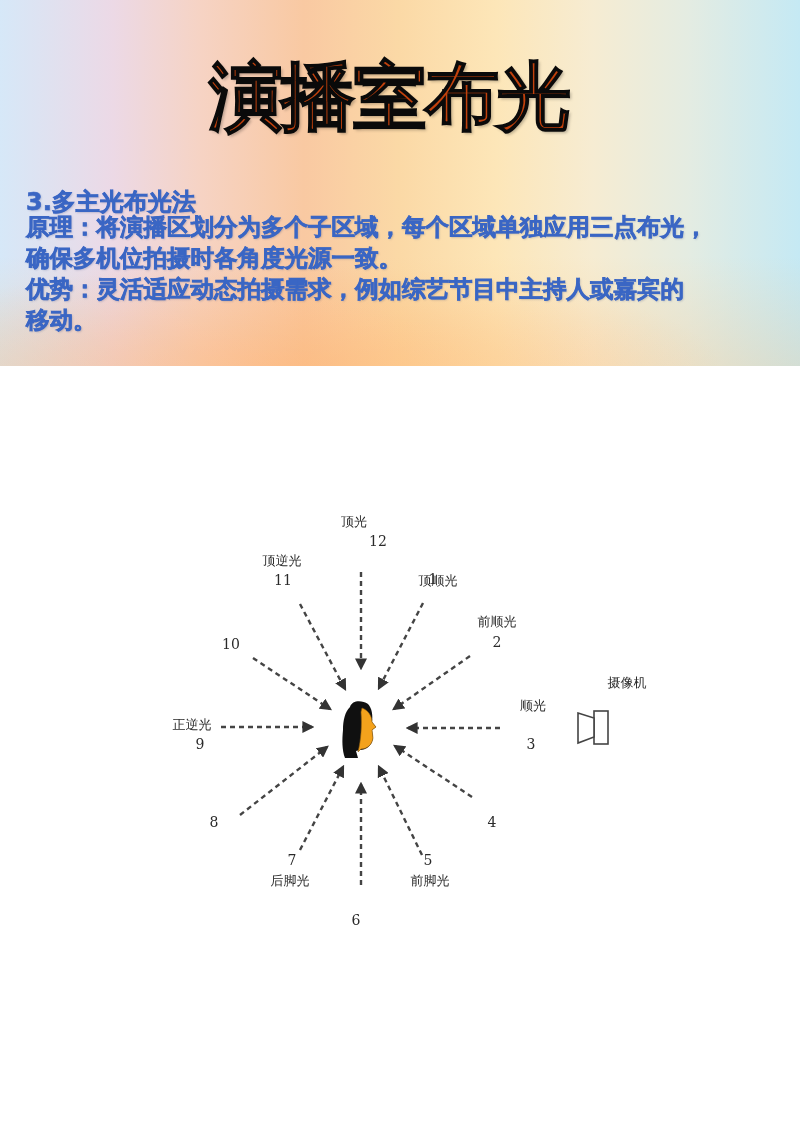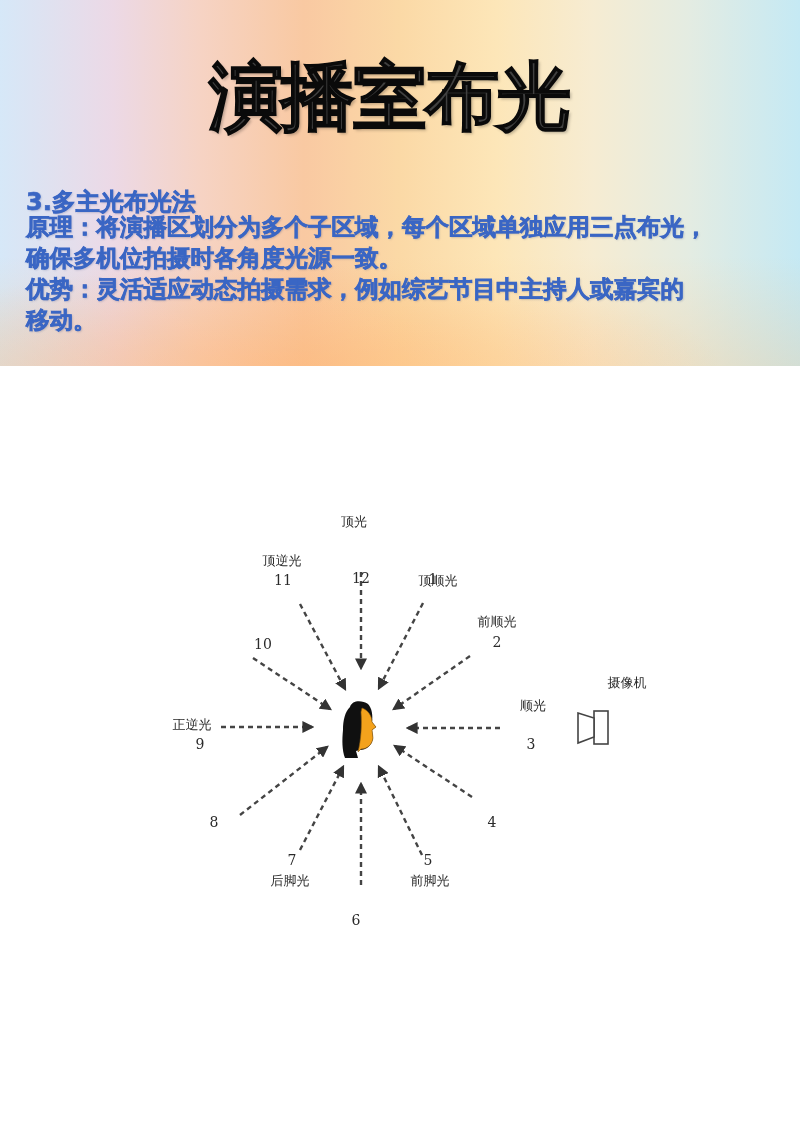--- a/index.html
+++ b/index.html
@@ -13,21 +13,21 @@
     background:
       linear-gradient(180deg, rgba(255,255,255,0.0) 0%, rgba(255,255,255,0.0) 70%, rgba(255,190,120,0.25) 100%),
       linear-gradient(90deg, #d6e8f8 0%, #ecd9e6 14%, #f6d3c4 25%, #f9c9a2 38%, #fbd9a6 50%, #fde6b8 62%, #f6ecd2 74%, #e4ece2 86%, #c5e9f4 100%);
   }
   .header-band::after {
     content: ""; position: absolute; left: 0; right: 0; bottom: 0; height: 120px;
     background: radial-gradient(ellipse at 35% 100%, rgba(255,170,100,0.35), rgba(255,170,100,0) 60%);
   }
   .title {
     position: absolute; left: 0; top: 48px; width: 778px; text-align: center;
-    font-size: 74px; font-weight: 900; color: #404040; letter-spacing: -2px;
+    font-size: 74px; font-weight: 900; color: #c2410c; letter-spacing: -2px;
     text-shadow: 2px 2px 3px rgba(0,0,0,0.25);
     -webkit-text-stroke: 1.5px #0a0a0a;
     z-index: 2;
   }
   .blue-text {
     color: #3a66c4; font-weight: 700;
     -webkit-text-stroke: 0.6px #3a66c4;
     text-shadow: 1px 1px 2px rgba(40,60,120,0.25);
     margin-top: 39px;
   }
@@ -97,21 +97,21 @@
       <path d="M362,708 C368,710 372,716 372,722 L376,727 L372,730 L373,738 C372,745 367,749 361,749 L358,752 C361,740 362,725 361,712 z" fill="#f4a21c" stroke="#8a5a10" stroke-width="0.6"></path>
     </g>
 
     <g stroke="#444" stroke-width="1.6" fill="#fff">
       <rect x="594" y="711" width="14" height="33"></rect>
       <path d="M578,713 L594,718 L594,737 L578,743 z"></path>
     </g>
   </svg>
 
   <div class="lbl" style="left:354px; top:147px;">顶光</div>
-  <div class="num" style="left:361px; top:167px;margin-top:37px;">12</div>
+  <div class="num" style="left:378px; top:167px;">12</div>
 
   <div class="lbl" style="left:438px; top:184px;margin-top:22px;">顶顺光</div>
   <div class="num" style="left:433px; top:205px;">1</div>
 
   <div class="lbl" style="left:497px; top:247px;">前顺光</div>
   <div class="num" style="left:497px; top:268px;">2</div>
 
   <div class="lbl" style="left:533px; top:331px;text-align:right;">顺光</div>
   <div class="num" style="left:531px; top:370px;">3</div>
 
@@ -123,19 +123,19 @@
   <div class="num" style="left:356px; top:546px;">6</div>
 
   <div class="num" style="left:292px; top:486px;">7</div>
   <div class="lbl" style="left:290px; top:506px;">后脚光</div>
 
   <div class="num" style="left:214px; top:448px;">8</div>
 
   <div class="lbl" style="left:192px; top:350px;">正逆光</div>
   <div class="num" style="left:200px; top:370px;">9</div>
 
-  <div class="num" style="left:231px; top:270px;margin-left:32px;">10</div>
+  <div class="num" style="left:231px; top:270px;">10</div>
 
   <div class="lbl" style="left:282px; top:186px;">顶逆光</div>
   <div class="num" style="left:283px; top:206px;">11</div>
 
   <div class="lbl" style="left:627px; top:308px;">摄像机</div>
 </div>
 
 </body></html>

